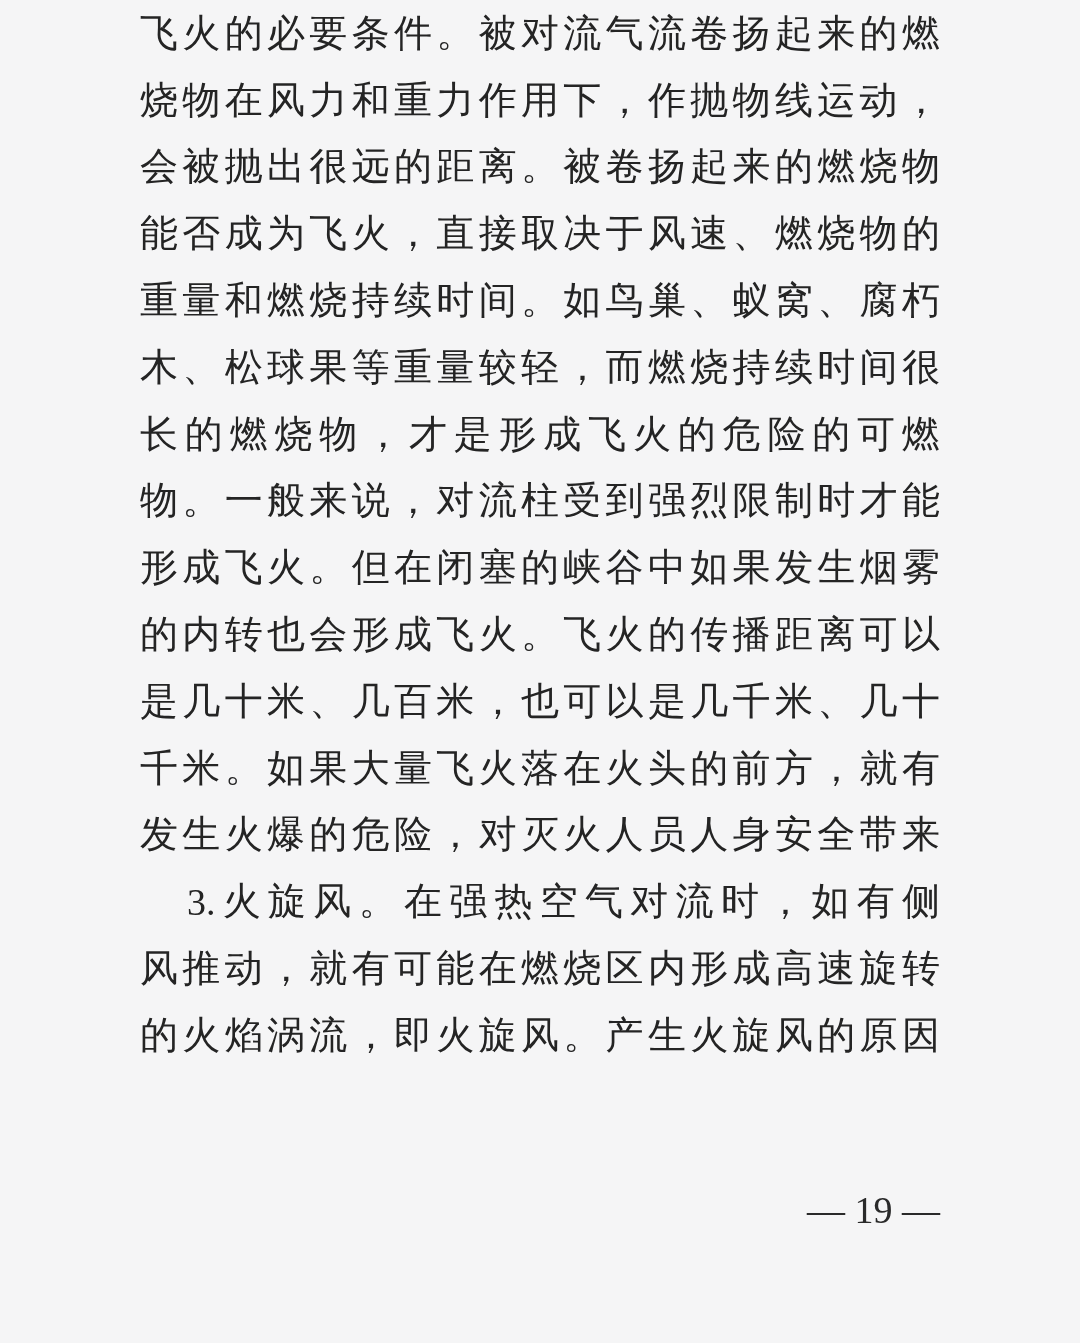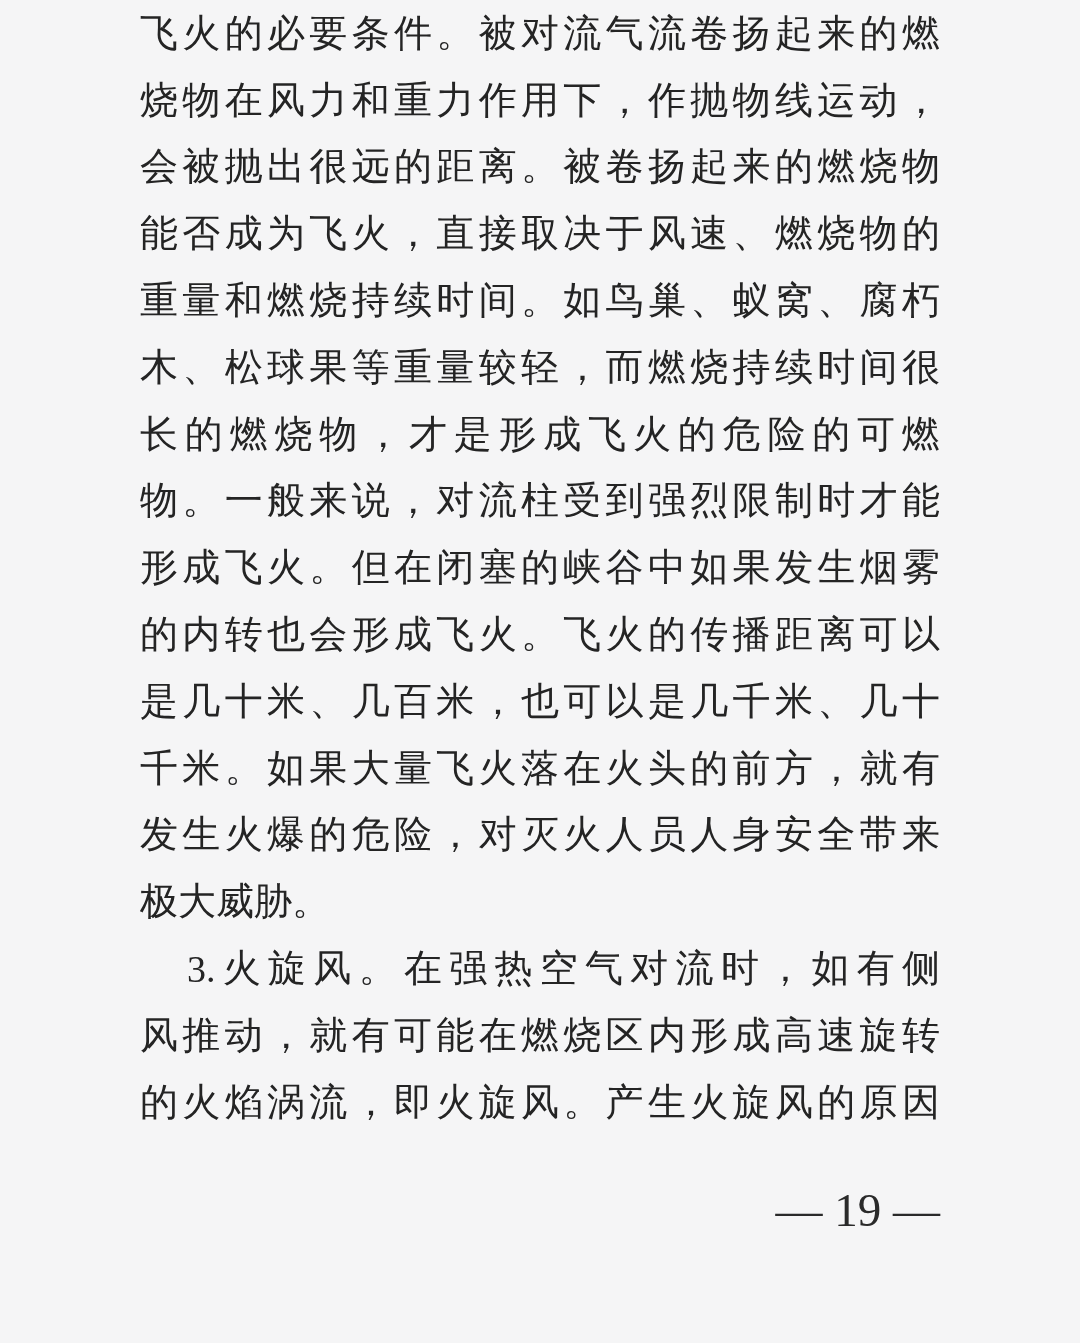--- a/index.html
+++ b/index.html
@@ -38,21 +38,21 @@
   }
   .line.j span { display: inline-block; }
   
   .line.indent { padding-left: 47px; }
   .pagenum-row {
     position: absolute;
     left: 140px;
     top: 1186px;
     width: 800px;
     text-align: right;
-    font-size: 47px;
+    font-size: 38px;
     line-height: 48px;
     color: #2a2a2a;
   }
 </style>
 </head>
 <body>
 
 <div class="page">
   <div class="text-column">
     <div class="line j">
@@ -320,21 +320,20 @@
         <span>火</span>
         <span>人</span>
         <span>员</span>
         <span>人</span>
         <span>身</span>
         <span>安</span>
         <span>全</span>
         <span>带</span>
         <span>来</span>
       </div>
-    <div class="line">极大威胁。</div>
     <div class="line j indent">
         <span>3.</span>
         <span>火</span>
         <span>旋</span>
         <span>风</span>
         <span>。</span>
         <span>在</span>
         <span>强</span>
         <span>热</span>
         <span>空</span>

